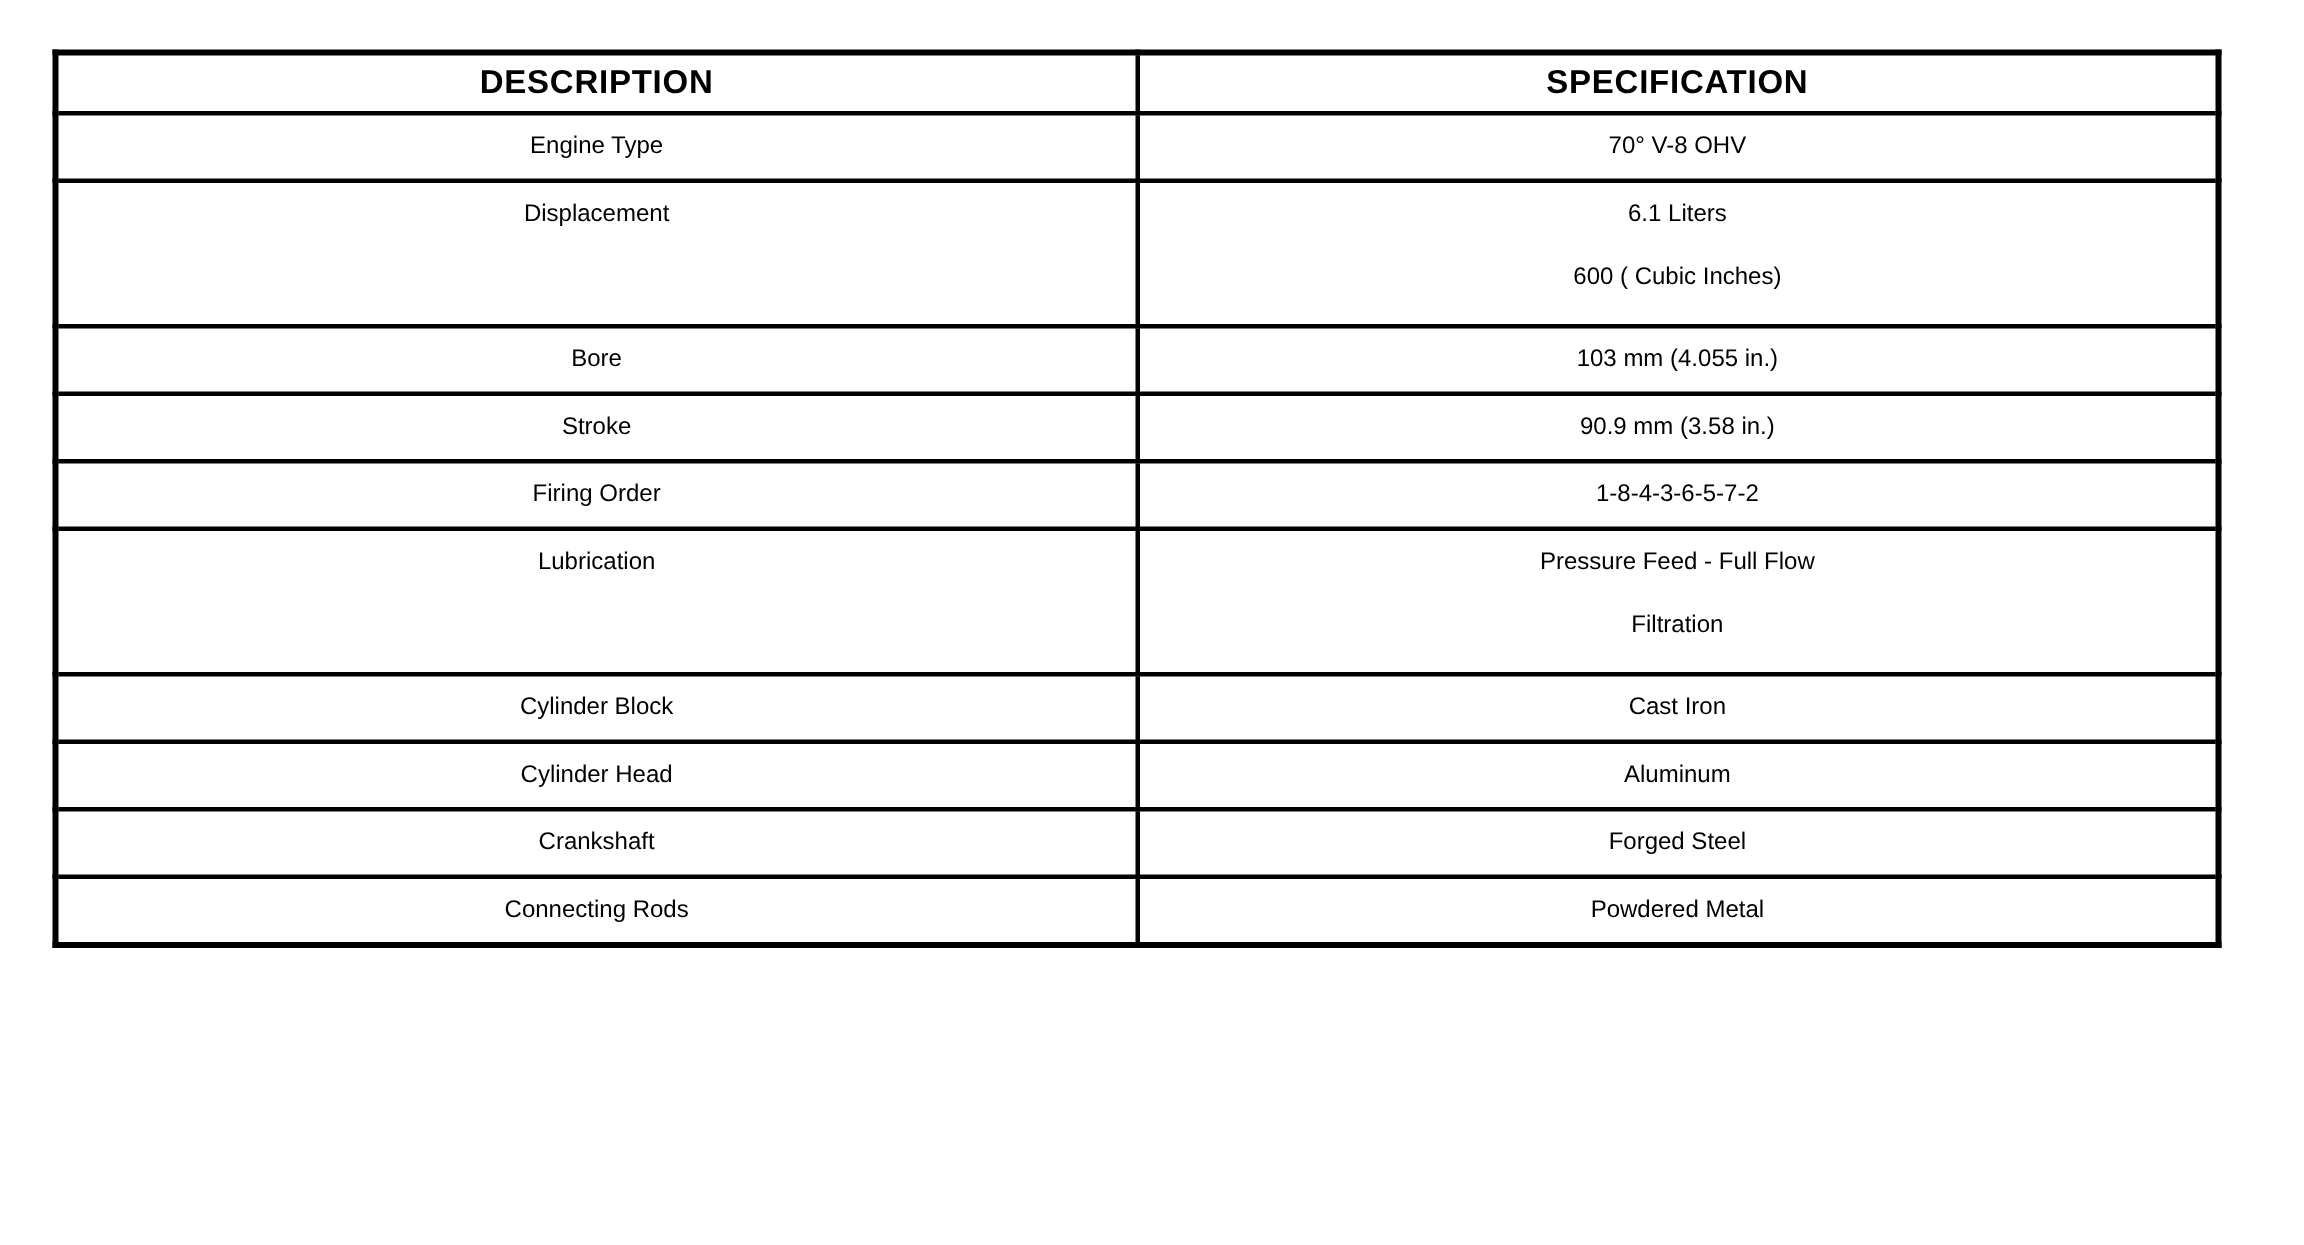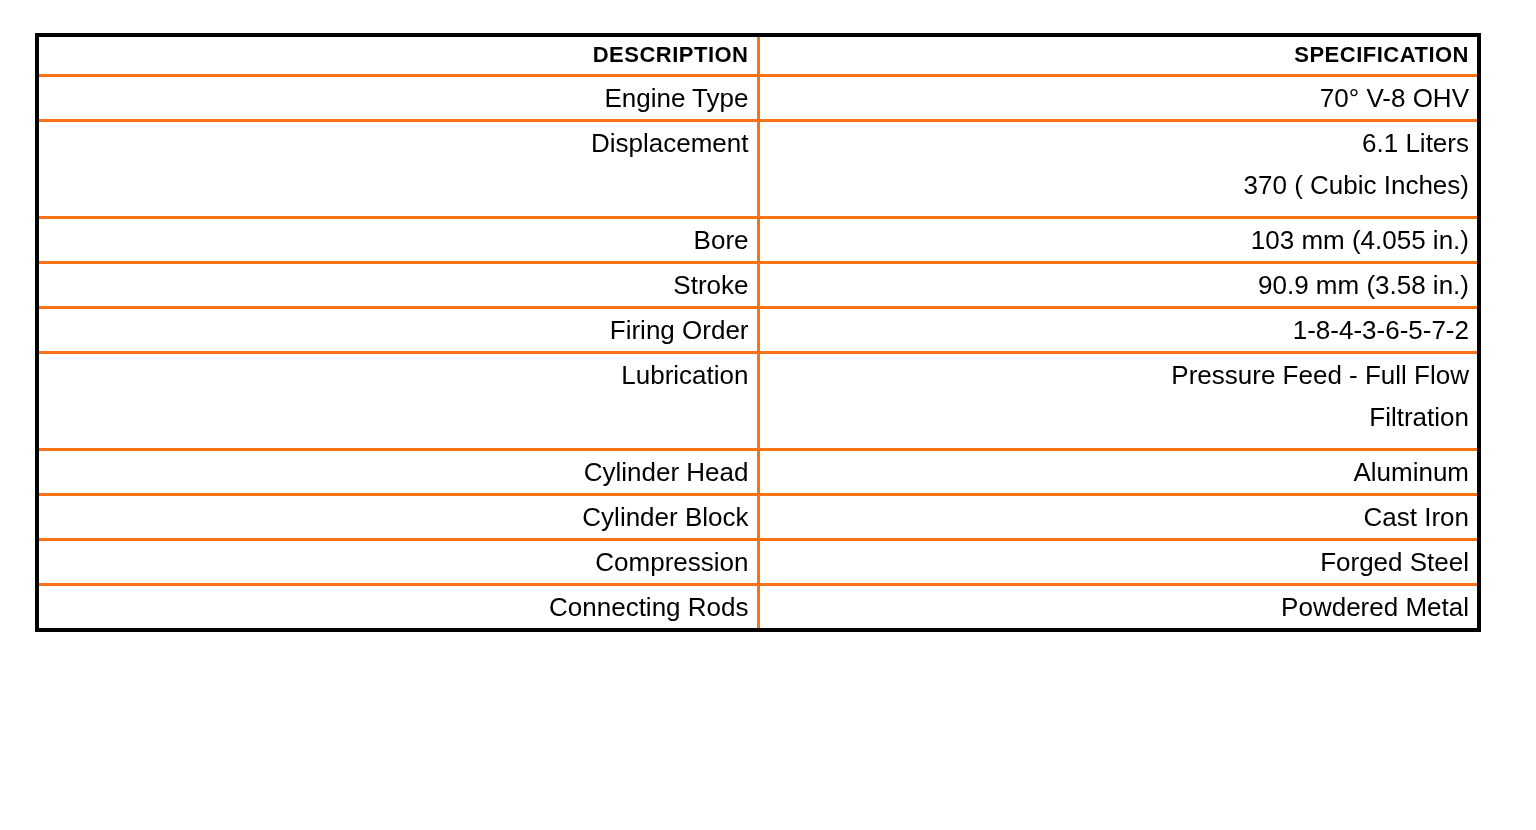--- a/index.html
+++ b/index.html
@@ -18,34 +18,34 @@
   table.spec-table {
     border-collapse: collapse;
     border: 4px solid #000000;
     width: 1446px;
     table-layout: fixed;
   }
   .spec-table col.col-desc { width: 50%; }
   .spec-table col.col-spec { width: 50%; }
   .spec-table th,
   .spec-table td {
-    border: 3px solid #f97316;
-    text-align: right;
+    border: 3px solid #000000;
+    text-align: center;
     padding: 0 8px;
     box-sizing: border-box;
   }
   .spec-table th {
     font-size: 22px;
     font-weight: bold;
     height: 40px;
     vertical-align: middle;
     letter-spacing: 0.5px;
   }
   .spec-table td {
-    font-size: 26px;
+    font-size: 16px;
     font-weight: normal;
     vertical-align: top;
   }
   .cell-line {
     line-height: 42px;
     white-space: nowrap;
   }
   td.multi {
     padding-bottom: 10px;
   }
@@ -72,21 +72,21 @@
       <td>
           <div class="cell-line">70° V-8 OHV</div>
         </td>
     </tr>
     <tr>
       <td>
           <div class="cell-line">Displacement</div>
         </td>
       <td class="multi">
         <div class="cell-line">6.1 Liters</div>
-        <div class="cell-line">370 ( Cubic Inches)</div>
+        <div class="cell-line">600 ( Cubic Inches)</div>
       </td>
     </tr>
     <tr>
       <td>
           <div class="cell-line">Bore</div>
         </td>
       <td>
           <div class="cell-line">103 mm (4.055 in.)</div>
         </td>
     </tr>
@@ -110,37 +110,37 @@
       <td>
           <div class="cell-line">Lubrication</div>
         </td>
       <td class="multi">
         <div class="cell-line">Pressure Feed - Full Flow</div>
         <div class="cell-line">Filtration</div>
       </td>
     </tr>
     <tr>
       <td>
+          <div class="cell-line">Cylinder Block</div>
+        </td>
+      <td>
+          <div class="cell-line">Cast Iron</div>
+        </td>
+    </tr>
+    <tr>
+      <td>
           <div class="cell-line">Cylinder Head</div>
         </td>
       <td>
           <div class="cell-line">Aluminum</div>
         </td>
     </tr>
     <tr>
       <td>
-          <div class="cell-line">Cylinder Block</div>
-        </td>
-      <td>
-          <div class="cell-line">Cast Iron</div>
-        </td>
-    </tr>
-    <tr>
-      <td>
-          <div class="cell-line">Compression</div>
+          <div class="cell-line">Crankshaft</div>
         </td>
       <td>
           <div class="cell-line">Forged Steel</div>
         </td>
     </tr>
     <tr>
       <td>
           <div class="cell-line">Connecting Rods</div>
         </td>
       <td>

